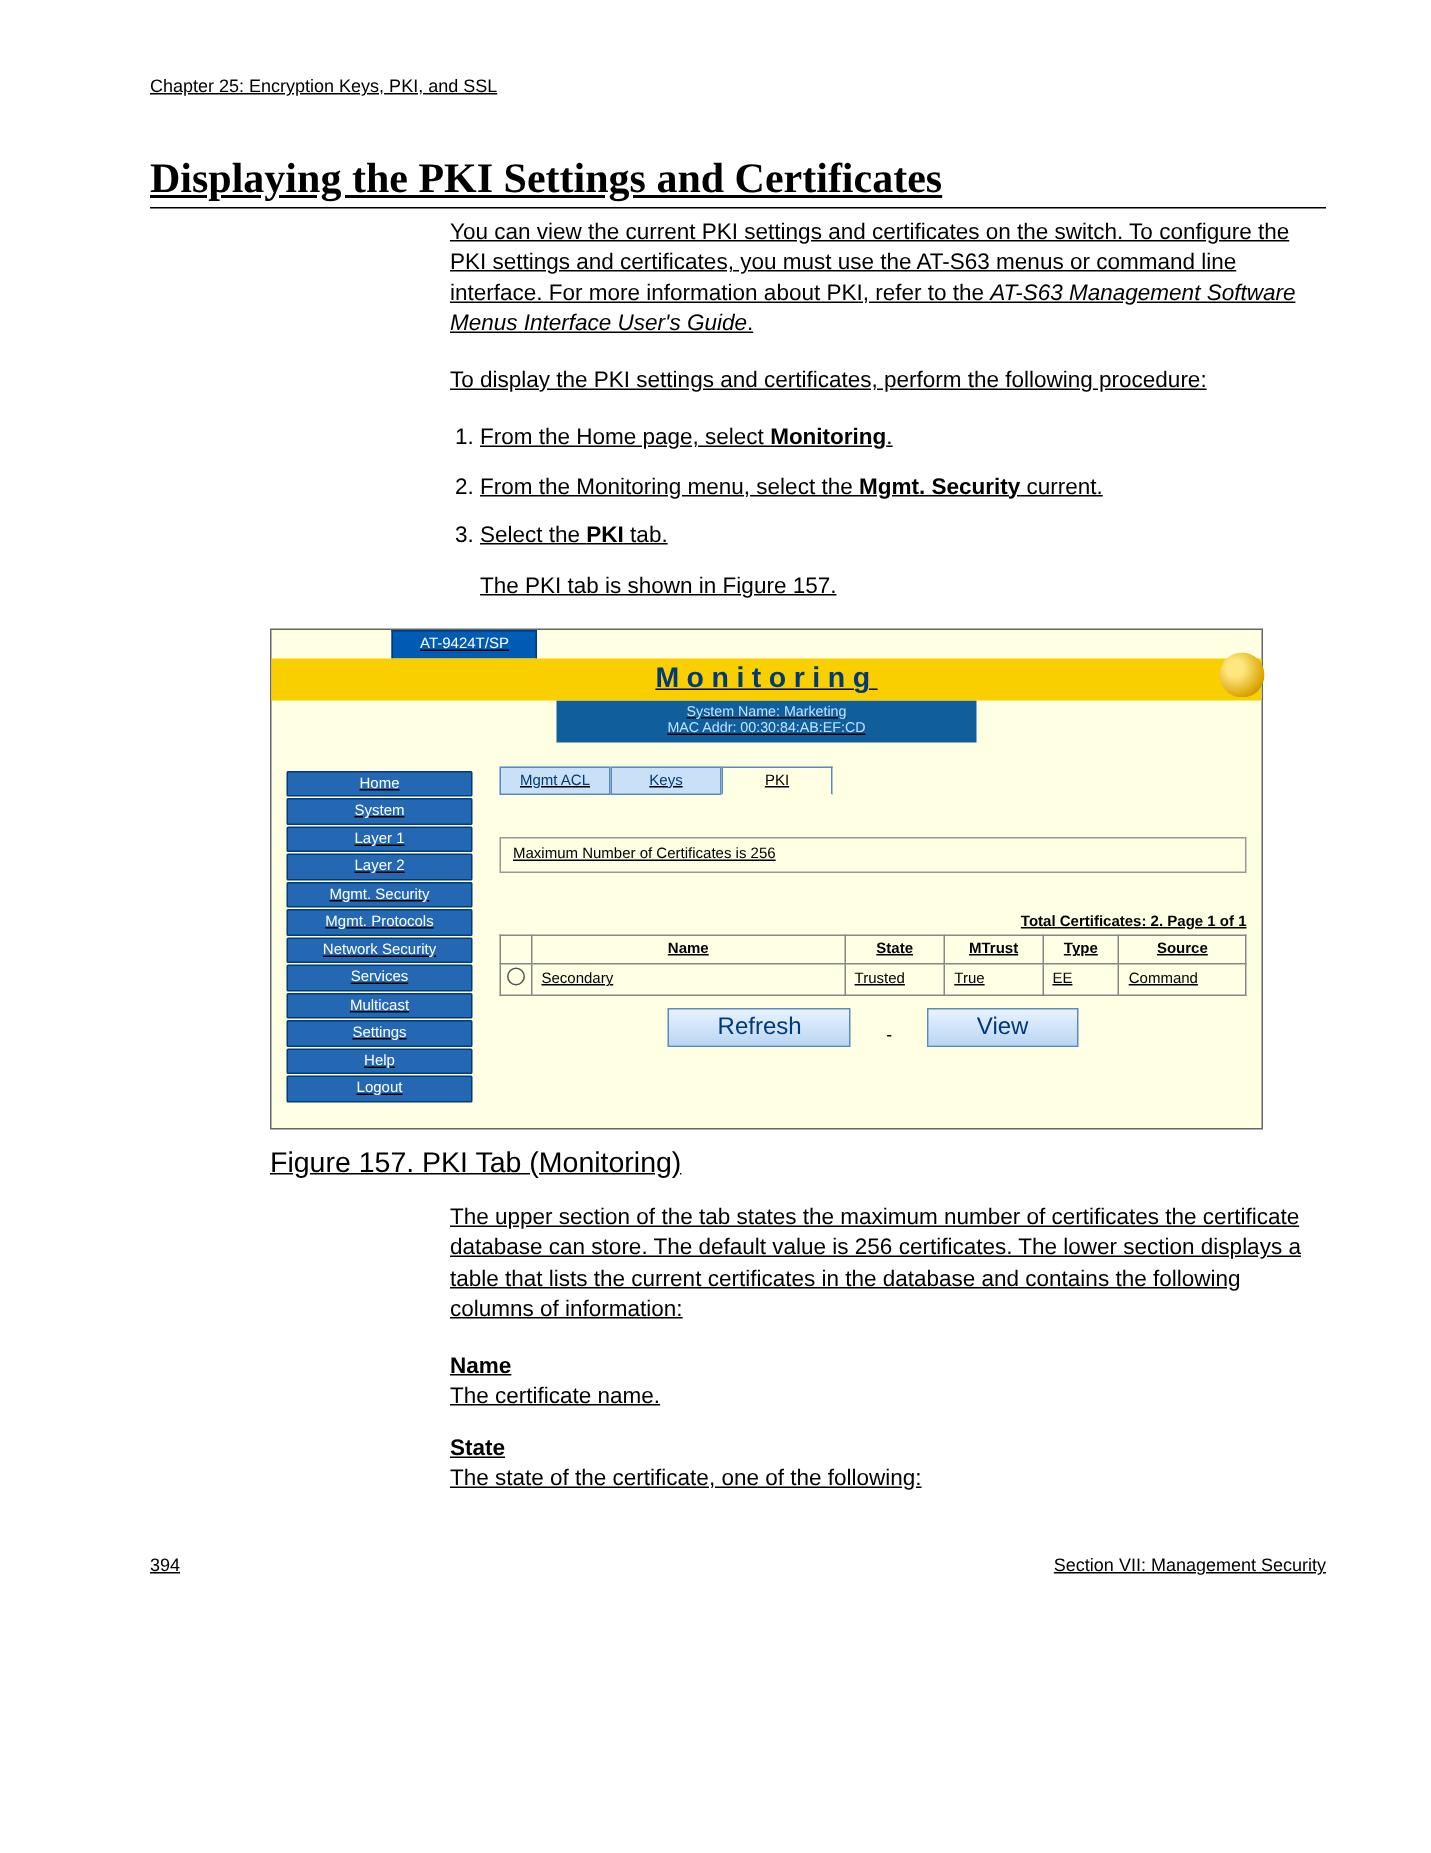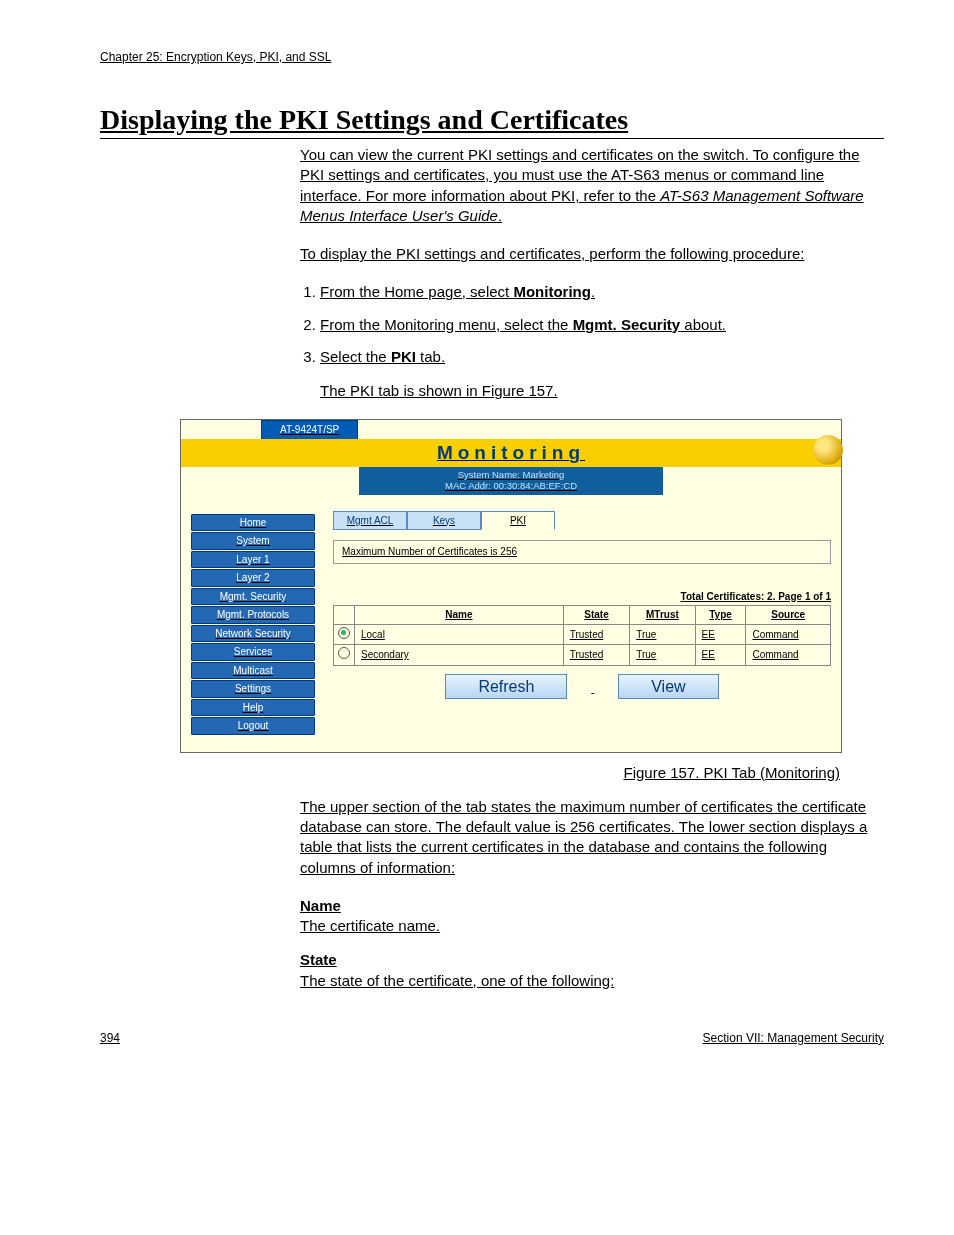--- a/index.html
+++ b/index.html
@@ -85,21 +85,21 @@
     letter-spacing: 5px;
     color: #003a77;
     line-height: 28px;
   }
   .sysinfo {
     background: #105e9c;
     color: #bfe3ff;
     font-size: 9.5px;
     text-align: center;
     padding: 2px 0 3px 0;
-    width: 304px;
+    width: 280px;
     margin: 0 auto;
     line-height: 1.2;
   }
   .two-col {
     display: flex;
     gap: 18px;
     padding: 10px 10px 16px 10px;
   }
   .nav-col {
     width: 124px;
@@ -117,21 +117,21 @@
     border-radius: 1px;
     cursor: pointer;
   }
   .content-col {
     flex: 1;
     padding-top: 6px;
   }
   .tabrow {
     display: flex;
     gap: 0;
-    margin-bottom: 10px;
+    margin-bottom: 28px;
   }
   .ui-tab {
     font-size: 10px;
     padding: 2px 10px;
     background: #c9e1f7;
     border: 1px solid #5a8abf;
     border-bottom: 1px solid #5a8abf;
     color: #003a77;
     cursor: pointer;
     min-width: 52px;
@@ -191,22 +191,22 @@
     display: inline-block;
     background: linear-gradient(#e8f2ff, #b9d6f2);
     border: 1px solid #5a8abf;
     font-size: 16px;
     padding: 1px 32px;
     margin: 0 24px;
     color: #003a77;
     cursor: pointer;
   }
   .figure-caption {
-    text-align: right;
-    font-size: 15px;
+    text-align: left;
+    font-size: 19px;
     margin: 10px 0 14px -120px;
     width: 660px;
   }
   .def-term { font-weight: bold; margin-top: 14px; }
   .footer {
     display: flex;
     justify-content: space-between;
     font-size: 12px;
     margin-top: 40px;
   }
@@ -223,21 +223,21 @@
     <p class="para">
       <span>You can view the current PKI settings and certificates on the switch. To configure the PKI settings and certificates, you must use the AT-S63 menus or command line interface. For more information about PKI, refer to the </span><span class="italic">AT-S63 Management Software Menus Interface User's Guide</span><span>.</span>
     </p>
     <p class="para">To display the PKI settings and certificates, perform the following procedure:</p>
 
     <ol class="steps">
       <li>
         <span>From the Home page, select </span><span class="bold">Monitoring</span><span>.</span>
       </li>
       <li>
-        <span>From the Monitoring menu, select the </span><span class="bold">Mgmt. Security</span><span> about.</span>
+        <span>From the Monitoring menu, select the </span><span class="bold">Mgmt. Security</span><span> current.</span>
       </li>
       <li>
         <span>Select the </span><span class="bold">PKI</span><span> tab.</span>
         <p class="para" style="margin-top:14px">The PKI tab is shown in Figure 157.</p>
       </li>
     </ol>
 
     <div class="figure-wrap">
       <div class="topbar">
         <div class="model-tab">AT-9424T/SP</div>
@@ -277,28 +277,20 @@
             <tbody>
                 <tr>
               <th></th>
               <th style="width:42%">Name</th>
               <th>State</th>
               <th>MTrust</th>
               <th>Type</th>
               <th>Source</th>
             </tr>
             <tr>
-              <td class="radio-cell"><span class="radio-dot checked"></span></td>
-              <td>Local</td>
-              <td>Trusted</td>
-              <td>True</td>
-              <td>EE</td>
-              <td>Command</td>
-            </tr>
-            <tr>
               <td class="radio-cell"><span class="radio-dot"></span></td>
               <td>Secondary</td>
               <td>Trusted</td>
               <td>True</td>
               <td>EE</td>
               <td>Command</td>
             </tr>
           </tbody>
             </table>
           <div class="btnrow">

